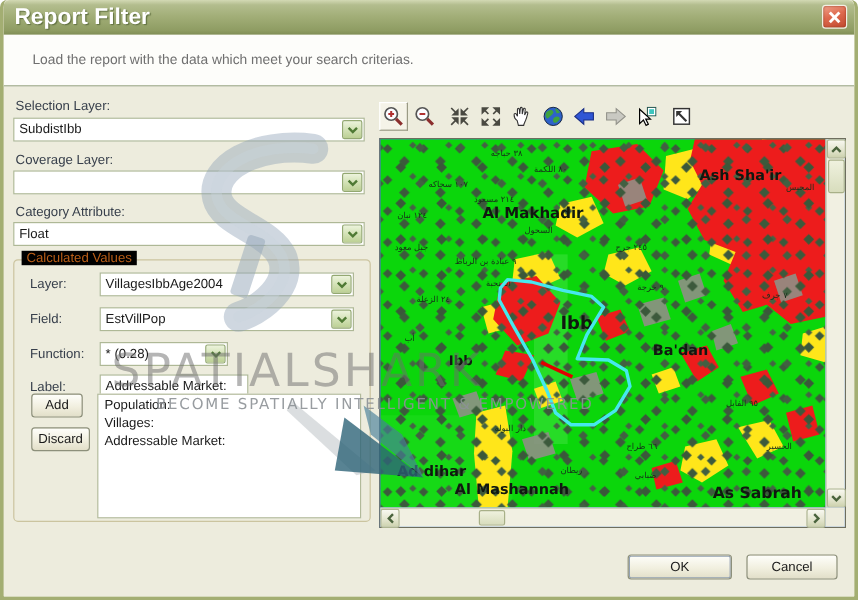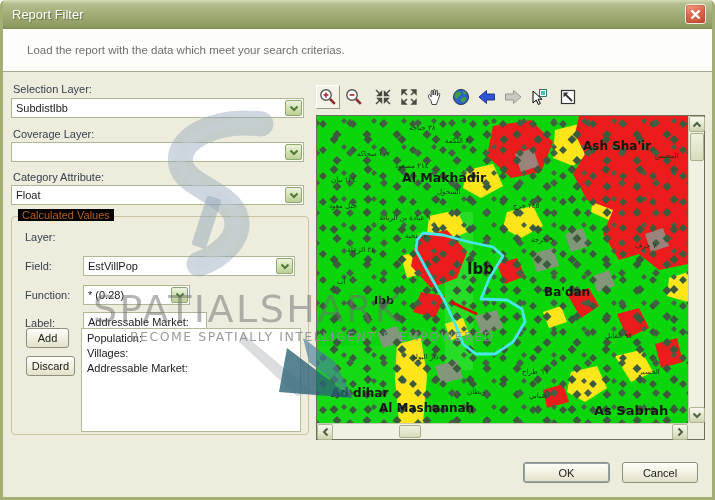--- a/index.html
+++ b/index.html
@@ -8,21 +8,21 @@
     position:relative;width:715px;height:500px;
     font-family:"Liberation Sans",sans-serif;font-size:11px;color:#333;
     border-left:3px solid #A3AE72;border-right:3px solid #A3AE72;border-bottom:3px solid #A3AE72;
     border-radius:6px 6px 0 0;overflow:hidden;background:#EDECDD;
   }
   .titlebar{
     position:absolute;left:0;top:0;right:0;height:29px;
     background:linear-gradient(180deg,#D3D9B4 0%,#B3BD8E 14%,#A3AF79 45%,#8E9C62 88%,#7F8D55 100%);
     border-radius:5px 5px 0 0;display:flex;align-items:center;
   }
-  .title-text{color:#fff;font-weight:normal;font-size:13px;padding-left:9px;text-shadow:1px 1px 1px #5F6F3F;}
+  .title-text{color:#fff;font-weight:bold;font-size:19px;padding-left:9px;text-shadow:1px 1px 1px #5F6F3F;}
   .close-btn{
     position:absolute;right:6px;top:4px;width:21px;height:20px;border-radius:3px;
     background:linear-gradient(160deg,#F0A38C 0%,#DE6A4E 45%,#C14A30 100%);
     border:1px solid #F2EFE4;display:flex;align-items:center;justify-content:center;cursor:pointer;
     box-shadow:inset 0 0 2px #8F2D16;
   }
   .header{
     position:absolute;left:0;top:29px;right:0;height:43px;background:#FDFDFA;
     border-bottom:1px solid #A0AB8C;display:flex;align-items:center;
   }
@@ -134,20 +134,28 @@
           <path d="M1.5 1.5 L5 5 L8.5 1.5" fill="none" stroke="#4F7A34" stroke-width="2"></path>
         </svg>
     </span>
   </div>
 
   <div class="group">
     <span class="legend">Calculated Values</span>
   </div>
 
   <span class="lbl" style="left:22px;top:231px;">Layer:</span>
+  <div class="combo" style="left:80px;top:227px;width:212px;">
+    <span>VillagesIbbAge2004</span>
+    <span class="arrow">
+      <svg width="10" height="7" viewBox="0 0 10 7">
+          <path d="M1.5 1.5 L5 5 L8.5 1.5" fill="none" stroke="#4F7A34" stroke-width="2"></path>
+        </svg>
+    </span>
+  </div>
 
   <span class="lbl" style="left:22px;top:260px;">Field:</span>
   <div class="combo" style="left:80px;top:256px;width:212px;">
     <span>EstVillPop</span>
     <span class="arrow">
       <svg width="10" height="7" viewBox="0 0 10 7">
           <path d="M1.5 1.5 L5 5 L8.5 1.5" fill="none" stroke="#4F7A34" stroke-width="2"></path>
         </svg>
     </span>
   </div>

